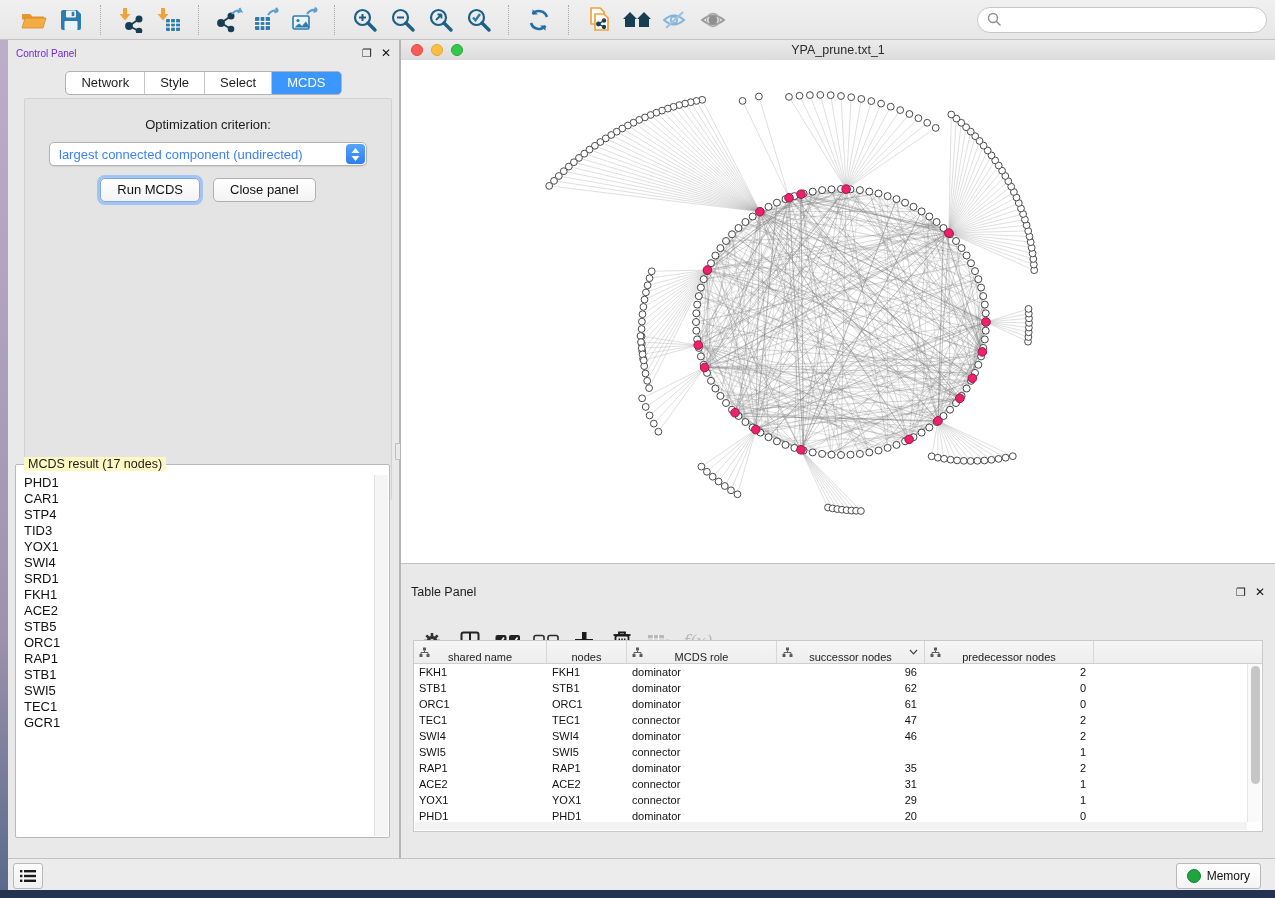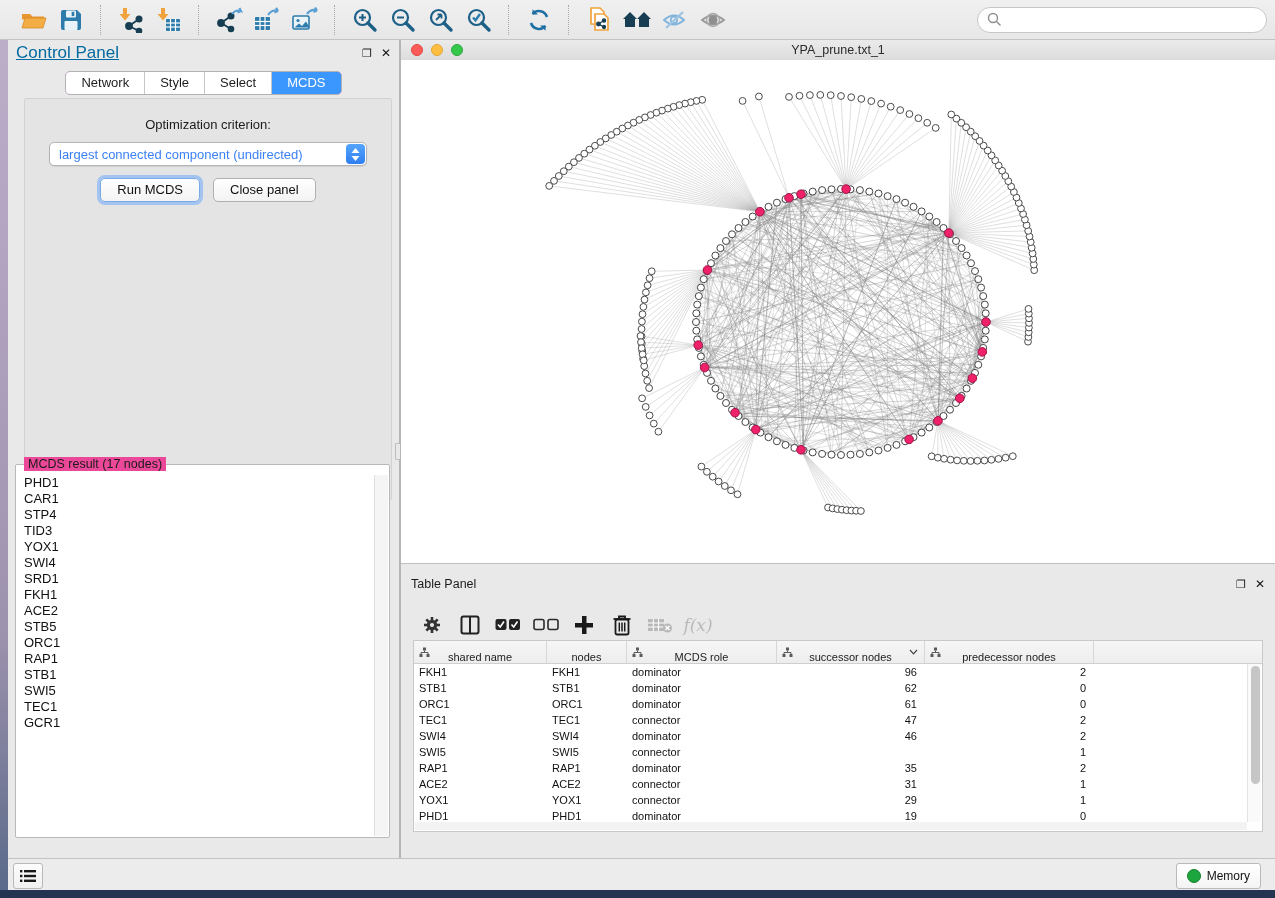--- a/index.html
+++ b/index.html
@@ -16,40 +16,40 @@
   .tb-sep{width:1px;height:30px;border-left:1px dotted #a9a9a9;margin:0 4px;}
   .tb-btn{width:38px;height:32px;display:flex;align-items:center;justify-content:center;border-radius:4px;cursor:pointer;}
   .tb-btn svg{display:block;}
   .search-wrap{margin-left:auto;display:flex;align-items:center;}
   .search-box{width:290px;height:26px;background:#fff;border:1px solid #c7c7c7;border-radius:14px;display:flex;align-items:center;padding:0 9px;box-sizing:border-box;}
   .search-box input{border:none;outline:none;flex:1;font-size:12px;background:transparent;margin-left:6px;font-family:inherit;}
 
   
   .control-panel{position:absolute;left:8px;top:40px;width:392px;height:818px;background:#e9e9e9;border-right:1px solid #b5b5b5;box-sizing:border-box;}
   .cp-header{height:26px;display:flex;align-items:center;padding:0 8px;}
-  .cp-title{font-size:17px;color:#0369a1;text-decoration:underline;}
+  .cp-title{font-size:10px;color:#6d28d9;}
   .win-btns{margin-left:auto;display:flex;align-items:center;gap:9px;}
   .win-float{font-size:11px;color:#222;line-height:1;cursor:pointer;}
   .win-close{font-size:12px;font-weight:bold;color:#111;line-height:1;cursor:pointer;}
   .cp-tabs-row{display:flex;justify-content:center;margin-top:5px;}
   .seg{display:inline-flex;border:1px solid #b3b3b3;border-radius:5px;overflow:hidden;background:#d946ef;}
   .seg .seg-btn{font-size:13px;color:#1d1d1d;background:#fff;border:none;border-left:1px solid #c6c6c6;padding:3px 15px;cursor:pointer;font-family:inherit;line-height:16px;}
   .seg .seg-btn:first-child{border-left:none;}
   .seg .seg-btn.sel{background:#3b97fd;color:#fff;}
   .cp-inset{position:absolute;left:7px;right:7px;top:58px;height:400px;background:#e4e4e4;border:1px solid #d2d2d2;border-radius:2px;margin-left:9px;}
   .opt-label{text-align:center;font-size:13px;color:#1b1b1b;margin-top:18px;}
   .dropdown{margin:10px auto 0 auto;width:316px;height:22px;background:#fff;border:1px solid #b4b4b4;border-radius:5px;display:flex;align-items:center;position:relative;cursor:pointer;box-shadow:0 1px 1px rgba(0,0,0,.08);}
   .dropdown .dd-text{flex:1;font-size:13px;color:#3b82f6;padding-left:9px;white-space:nowrap;overflow:hidden;}
   .dd-stepper{width:19px;height:20px;margin:1px;border-radius:4px;background:linear-gradient(#55a5fd,#2e7ef0);display:flex;flex-direction:column;align-items:center;justify-content:center;gap:1px;}
   .dd-stepper svg{display:block;}
   .cp-buttons{display:flex;justify-content:center;gap:13px;margin-top:12px;}
   .btn{font-size:13px;font-family:inherit;color:#111;background:linear-gradient(#ffffff,#f3f3f3);border:1px solid #b0b0b0;border-radius:5px;padding:3px 16px;cursor:pointer;line-height:16px;}
   .btn.focus-ring{box-shadow:0 0 0 3px rgba(110,170,250,.55);border-color:#7aa9e8;}
   .result-group{position:absolute;left:7px;right:9px;top:424px;height:372px;border:1px solid #b9b9b9;border-radius:2px;background:#fff;}
-  .result-legend{position:absolute;top:-8px;left:8px;background:#ec4899;padding:0 4px;font-size:12.5px;color:#1b1b1b;}
+  .result-legend{position:absolute;top:-8px;left:8px;background:#fef9c3;padding:0 4px;font-size:12.5px;color:#1b1b1b;}
   .result-list{position:absolute;left:1px;top:10px;right:14px;bottom:1px;overflow:hidden;}
   .result-list .list-item{font-size:13px;color:#111;line-height:16px;padding-left:7px;cursor:default;}
   .result-scroll{position:absolute;top:10px;right:1px;bottom:1px;width:13px;background:#f5f5f5;border-left:1px solid #e0e0e0;}
 
   
   .split-handle-v{position:absolute;left:395px;top:443px;width:9px;height:15px;background:#e9e9e9;border:1px solid #bdbdbd;border-radius:1px;cursor:col-resize;}
 
   
   .right-col{position:absolute;left:400px;top:40px;width:875px;height:818px;background:#e9e9e9;border-left:1px solid #b5b5b5;box-sizing:border-box;}
   .net-window{position:absolute;left:0;top:0;right:0;height:523px;background:#fff;}
@@ -57,21 +57,21 @@
   .traffic{display:flex;gap:8px;margin-left:10px;}
   .tl{width:12px;height:12px;border-radius:50%;box-sizing:border-box;cursor:pointer;}
   .tl.red{background:#fc5b57;border:1px solid #e2463f;}
   .tl.yellow{background:#fdbe41;border:1px solid #e0a735;}
   .tl.green{background:#34c84a;border:1px solid #2aa73c;}
   .nw-title{position:absolute;left:0;right:0;text-align:center;font-size:12.5px;color:#2b2b2b;pointer-events:none;}
   .nw-canvas{position:absolute;left:0;top:20px;right:0;bottom:0;background:#fff;overflow:hidden;}
 
   
   .table-panel{position:absolute;left:0;top:523px;right:0;height:295px;background:#e9e9e9;border-top:1px solid #c0c0c0;box-sizing:border-box;}
-  .tp-header{height:24px;display:flex;align-items:center;padding:8px 10px;}
+  .tp-header{height:24px;display:flex;align-items:center;padding:16px 10px;}
   .tp-title{font-size:12.5px;color:#1c1c1c;}
   .tp-toolbar{height:42px;display:flex;align-items:center;padding-left:14px;gap:4px;}
   .tp-tool{width:34px;height:30px;display:flex;align-items:center;justify-content:center;cursor:pointer;border-radius:4px;}
   .tp-tool.disabled{cursor:default;}
   .fx-label{font-size:17px;color:#b9b9b9;font-family:"DejaVu Serif",serif;font-style:italic;}
   .table-wrap{position:absolute;left:12px;right:12px;top:76px;height:192px;background:#fff;border:1px solid #c9c9c9;box-sizing:border-box;overflow:hidden;}
   .t-header{display:flex;height:22px;background:linear-gradient(#f6f6f6,#ededed);border-bottom:1px solid #cfcfcf;}
   .t-hcell{position:relative;display:flex;align-items:flex-end;justify-content:center;font-size:11px;color:#222;border-right:1px solid #d6d6d6;box-sizing:border-box;cursor:pointer;}
   .t-hcell .tree-ic{position:absolute;left:5px;top:6px;}
   .t-hcell .sort-ic{position:absolute;right:6px;top:8px;}
@@ -1313,21 +1313,21 @@
               <div class="t-cell al" style="width: 133px;">YOX1</div>
               <div class="t-cell al" style="width: 80px;">YOX1</div>
               <div class="t-cell al" style="width: 150px;">connector</div>
               <div class="t-cell ar" style="width: 148px;">29</div>
               <div class="t-cell ar" style="width: 169px;">1</div>
             </div>
             <div class="t-row">
               <div class="t-cell al" style="width: 133px;">PHD1</div>
               <div class="t-cell al" style="width: 80px;">PHD1</div>
               <div class="t-cell al" style="width: 150px;">dominator</div>
-              <div class="t-cell ar" style="width: 148px;">19</div>
+              <div class="t-cell ar" style="width: 148px;">20</div>
               <div class="t-cell ar" style="width: 169px;">0</div>
             </div>
           </div>
         <div class="t-vscroll">
             <div class="t-vthumb"></div>
           </div>
         <div class="t-hscroll"></div>
       </div>
       <div class="tp-tabs">
         <span class="seg" id="tp-tabs">

